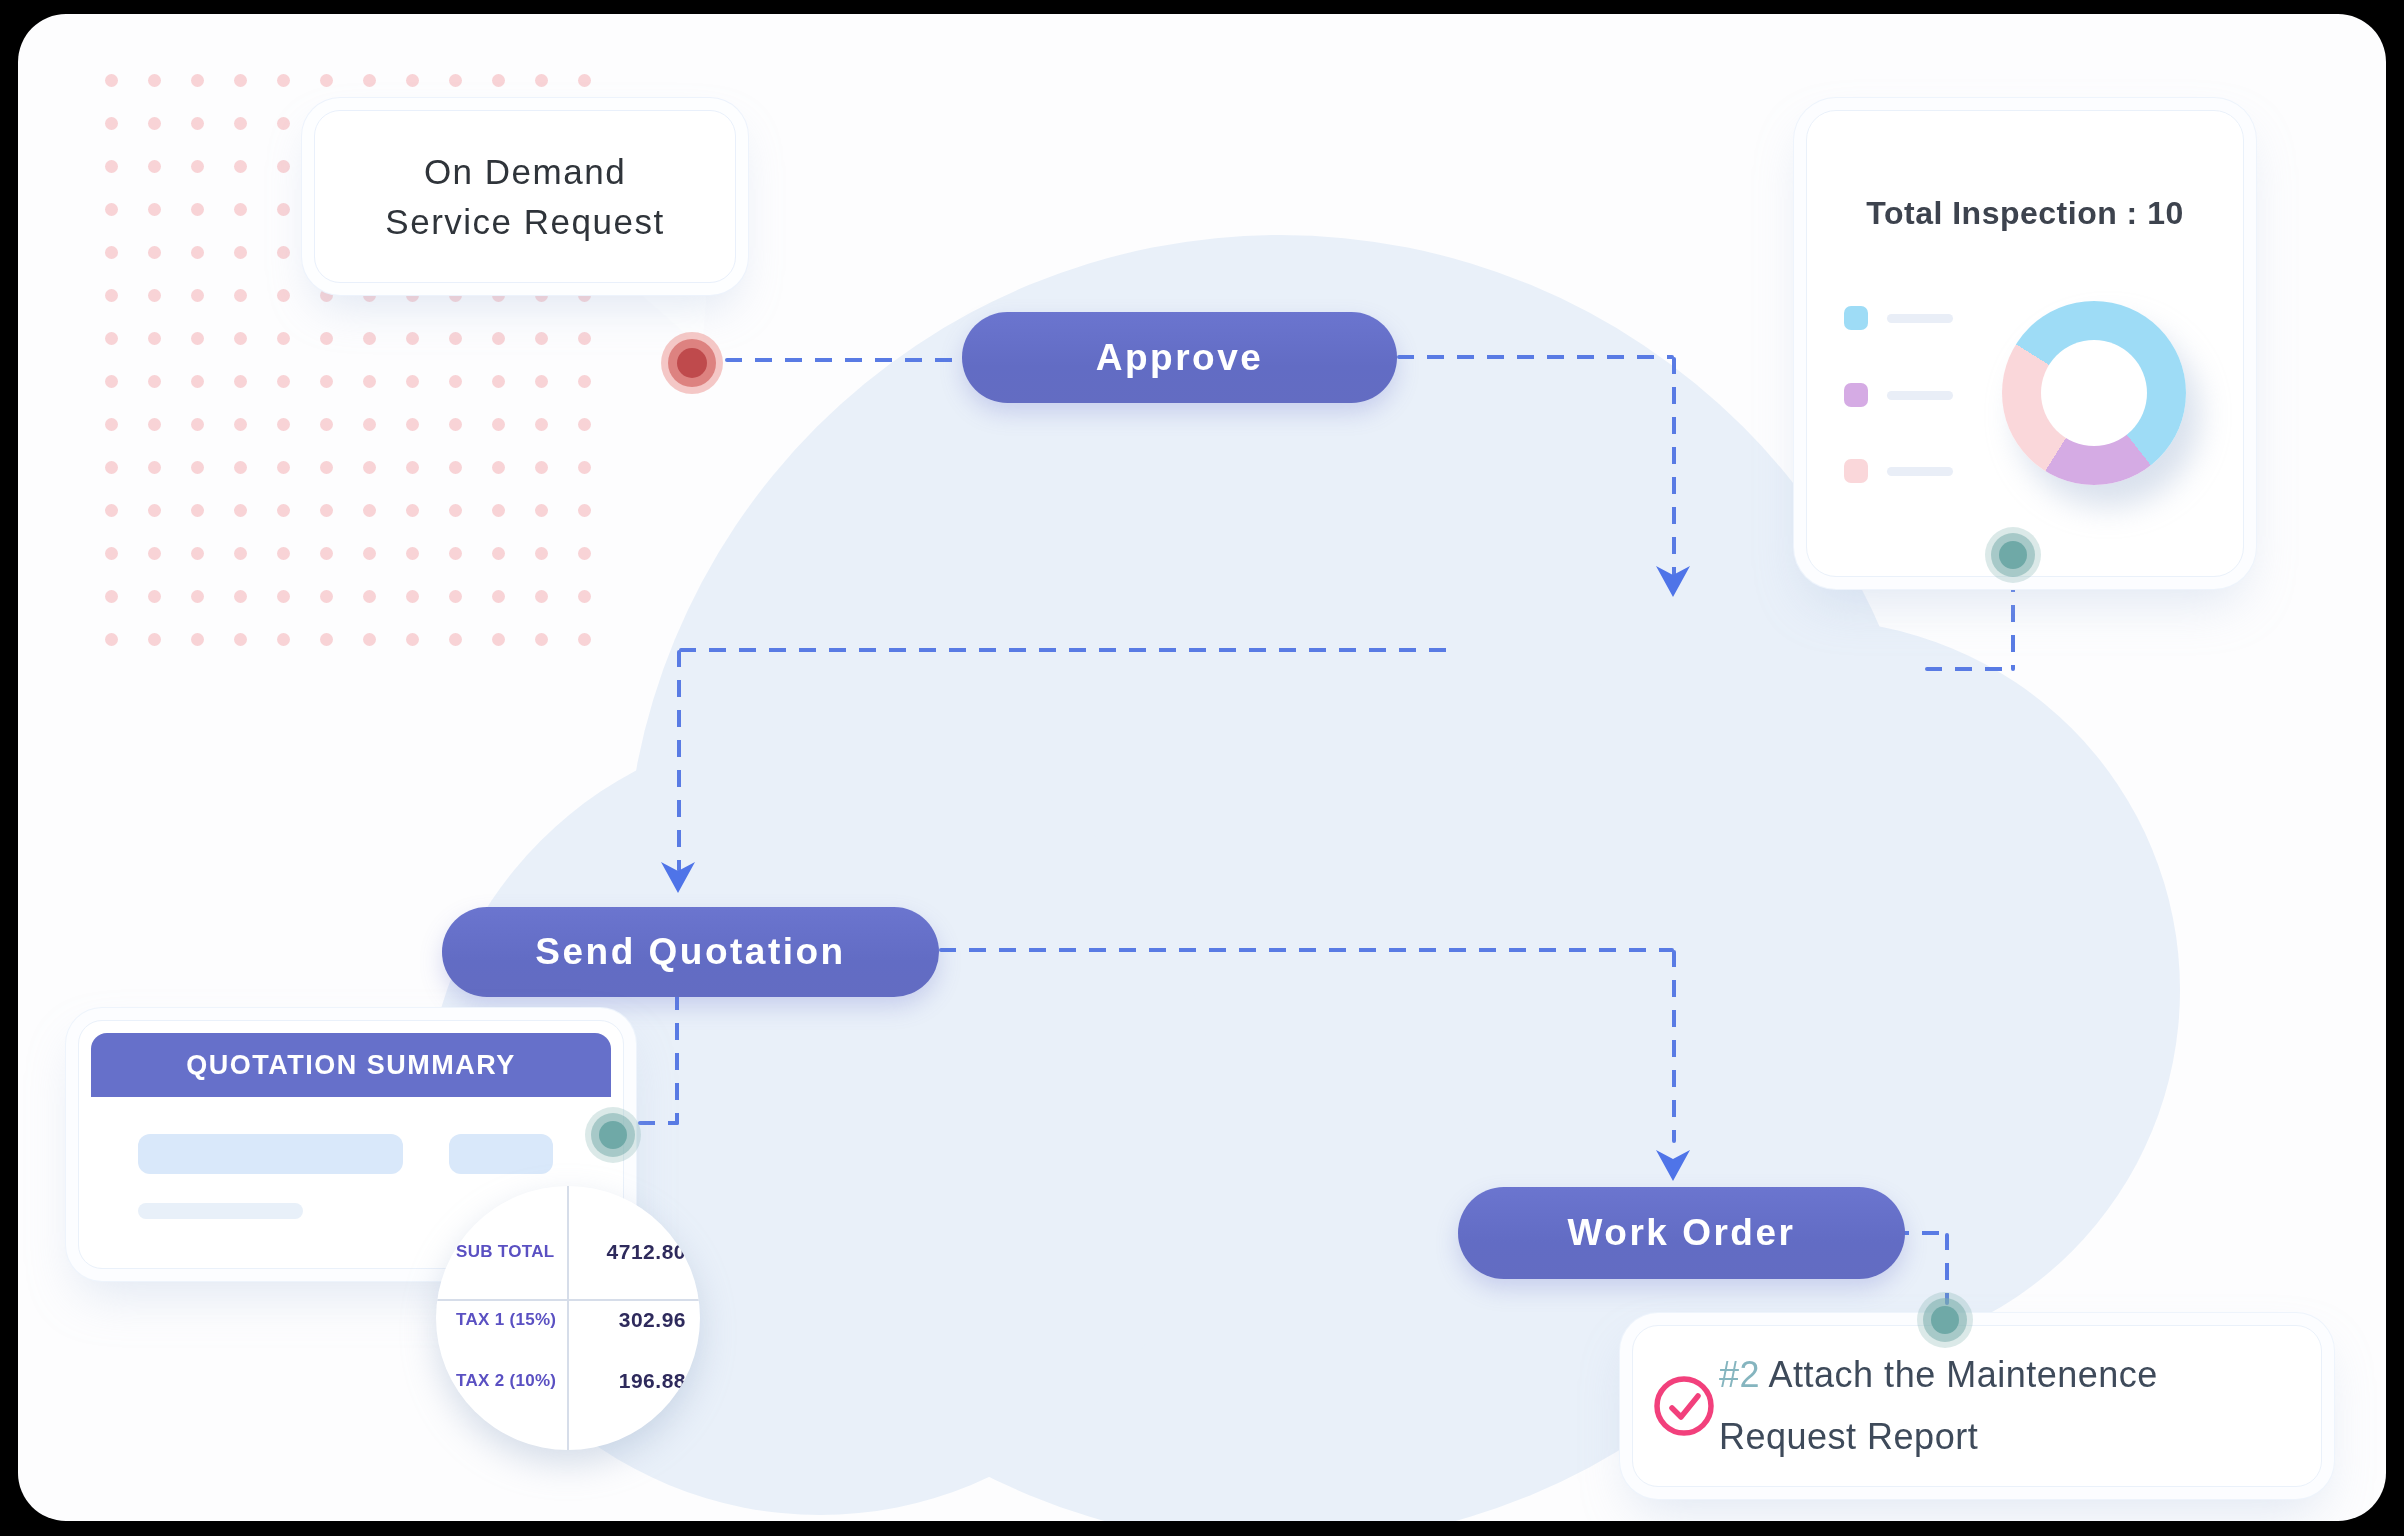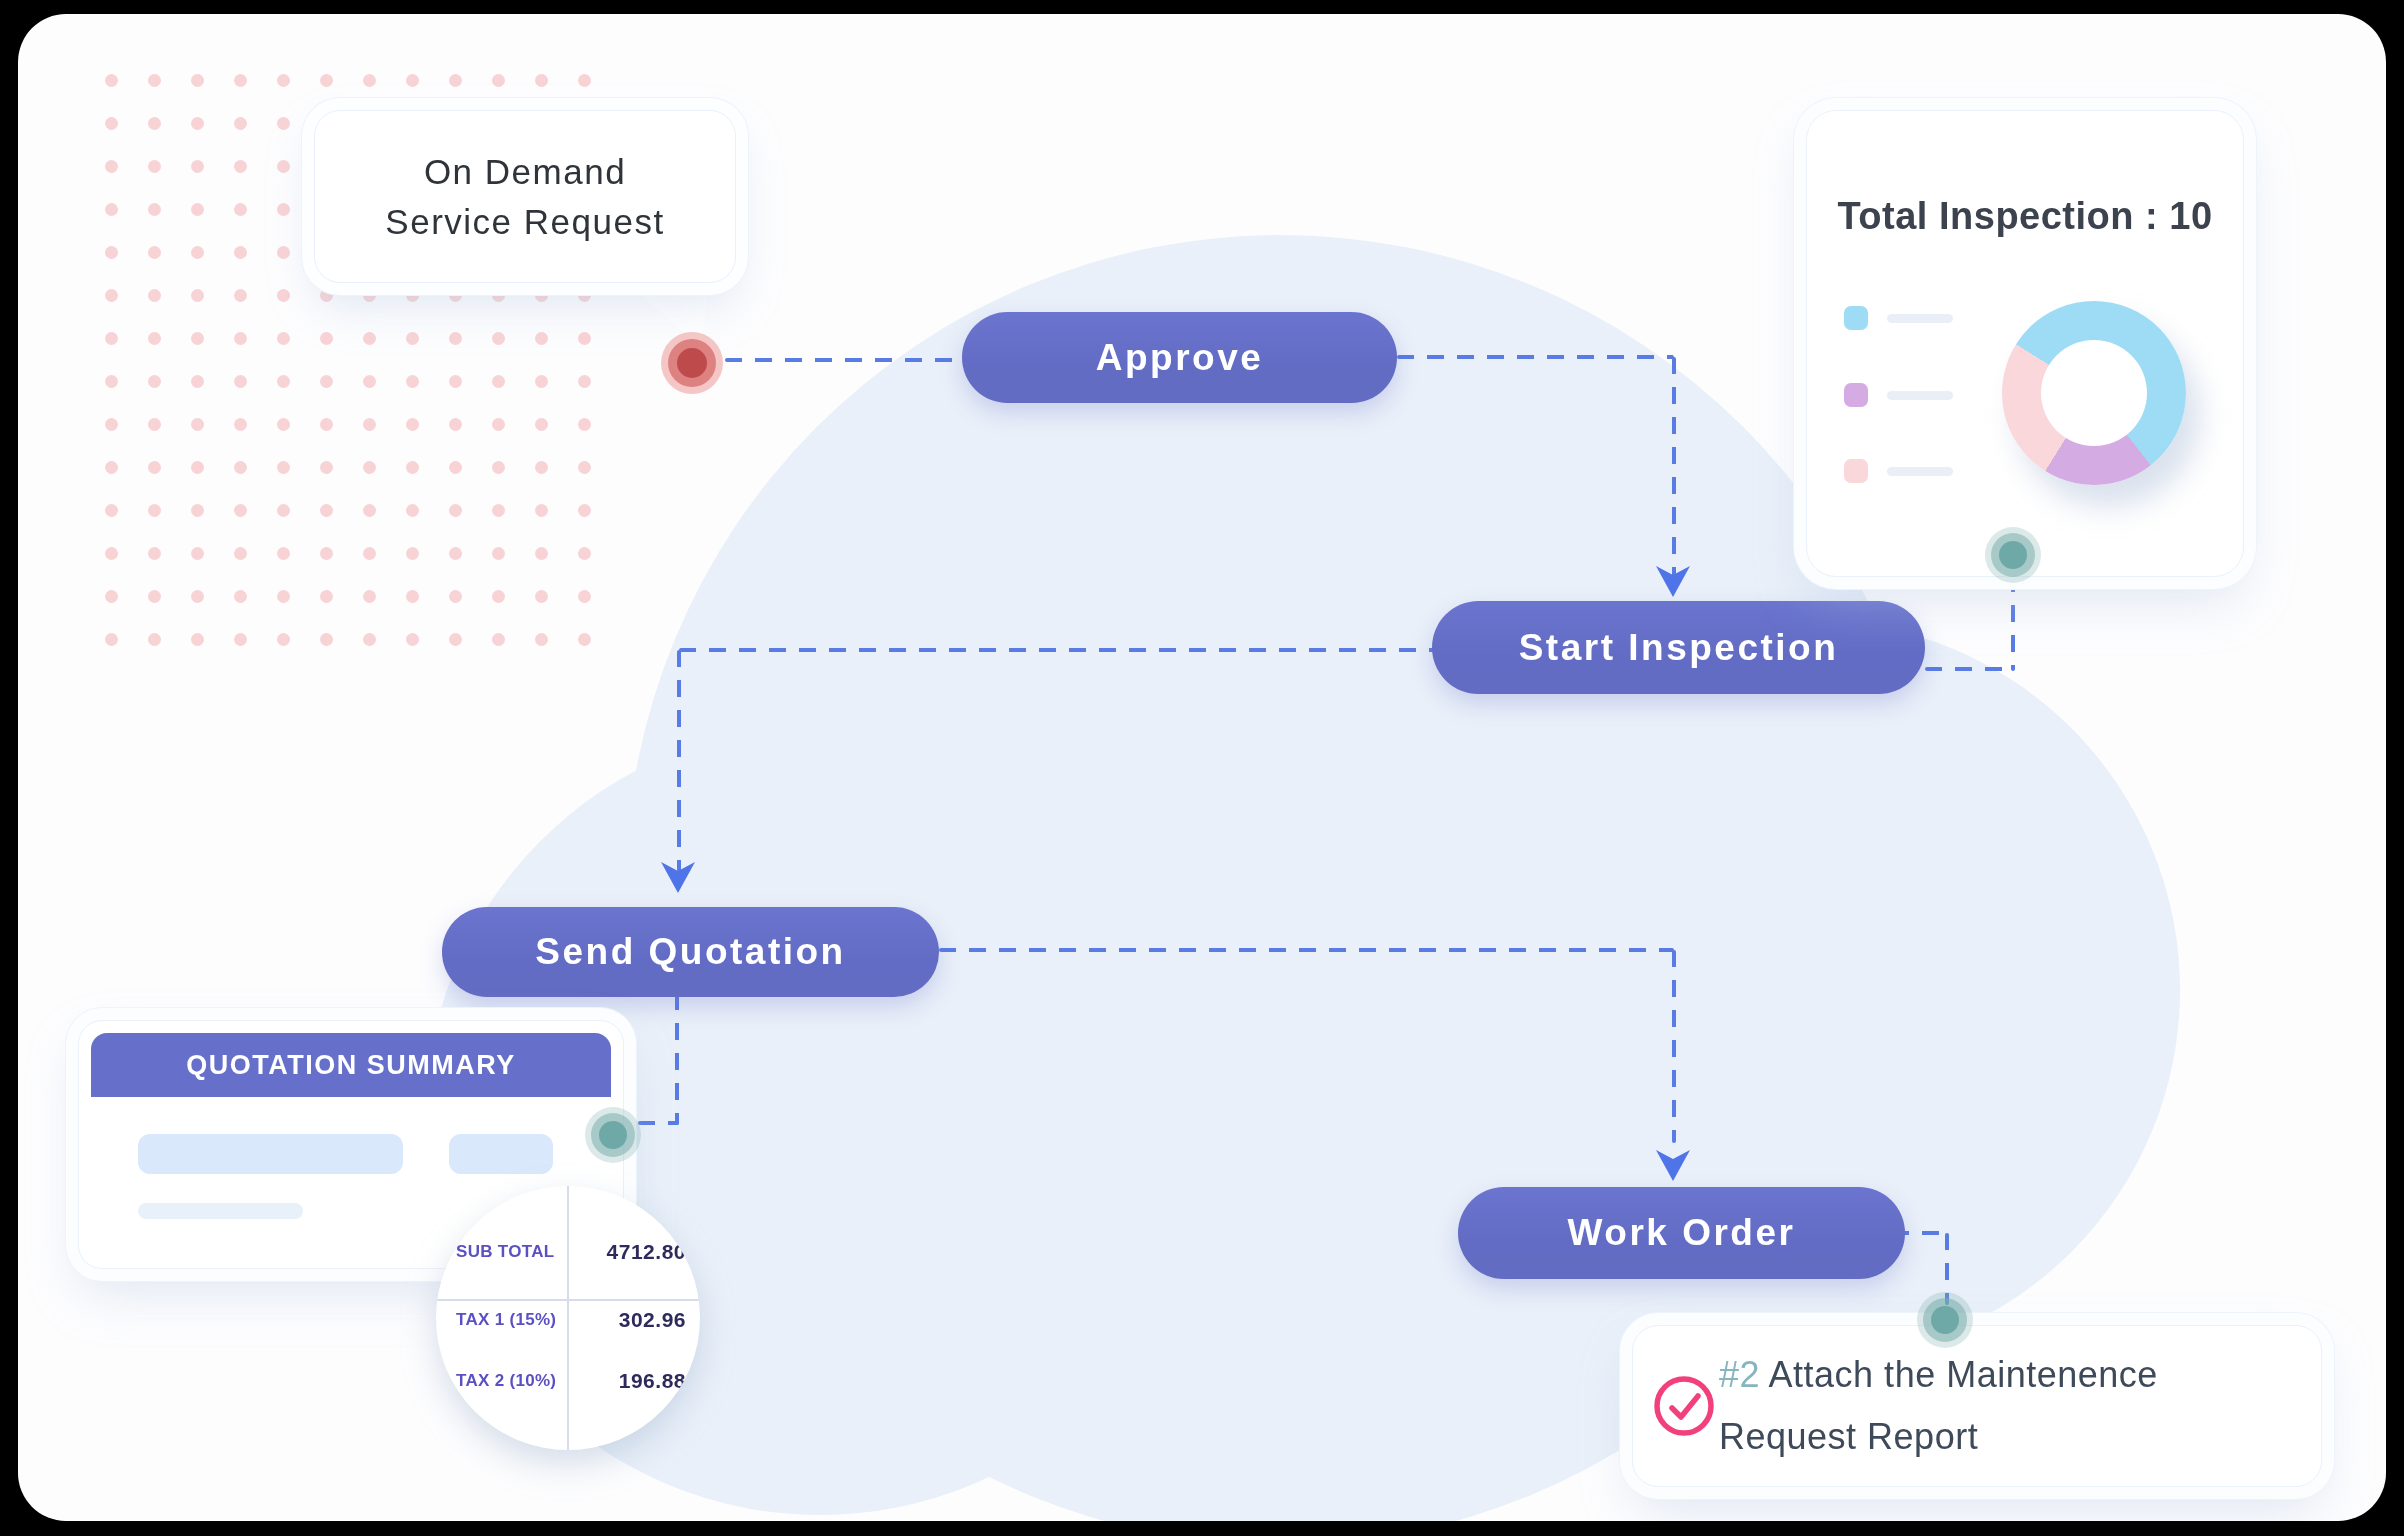--- a/index.html
+++ b/index.html
@@ -47,21 +47,21 @@
   .node.teal{width:56px;height:56px;background:rgba(124,175,173,.28);}
   .node.teal .mid{width:44px;height:44px;background:rgba(124,175,173,.55);}
   .node.teal .core{width:28px;height:28px;background:#6fa9a7;}
 
   
   .card{position:absolute;background:#fff;border:1px solid #eaf1fa;border-radius:26px;
         box-shadow:0 0 0 12px rgba(255,255,255,.8),0 0 0 13px #eef4fc,0 24px 50px rgba(172,192,222,.35);}
 
   
   .insp{left:1788px;top:96px;width:436px;height:465px;border-radius:30px;z-index:4;}
-  .insp .title{position:absolute;left:0;right:0;top:84px;text-align:center;font-size:38px;
+  .insp .title{position:absolute;left:0;right:0;top:84px;text-align:center;font-size:32px;
                font-weight:800;color:#3d434e;letter-spacing:.5px;}
   .lg-sq{position:absolute;width:24px;height:24px;border-radius:7px;}
   .lg-bar{position:absolute;width:66px;height:9px;border-radius:5px;background:#e9eef7;}
   .donut{position:absolute;left:195px;top:190px;width:184px;height:184px;border-radius:50%;
          box-shadow:14px 22px 30px rgba(160,180,210,.4);}
   .donut .hole{position:absolute;left:39px;top:39px;width:106px;height:106px;border-radius:50%;background:#fff;}
 
   
   .quot{left:60px;top:1006px;width:544px;height:247px;border-radius:24px;z-index:4;}
   .quot .inner{position:absolute;left:12px;top:12px;right:12px;bottom:12px;border-radius:16px;
@@ -294,23 +294,20 @@
 
     <div class="dash-v" style="left:657px;top:979px;height:132px;"></div>
     <div class="dash-h" style="left:620px;top:1107px;width:41px;"></div>
 
     <div class="dash-h" style="left:1874px;top:1217px;width:55px;"></div>
     <div class="dash-v" style="left:1927px;top:1219px;height:72px;"></div>
 
     <div class="pill" style="left:944px;top:298px;width:435px;height:91px;">
       <span>Approve</span>
     </div>
-    <div class="pill" style="left:1414px;top:587px;width:493px;height:93px;">
-      <span>Start Inspection</span>
-    </div>
     <div class="pill" style="left:1440px;top:1173px;width:447px;height:92px;">
       <span>Work Order</span>
     </div>
     <div class="pill" style="left:424px;top:893px;width:497px;height:90px;">
       <span>Send Quotation</span>
     </div>
 
     <svg class="tail" width="110" height="86" viewBox="0 0 110 86">
       <path d="M10 2 L102 2 L96 78 Q70 52 10 2 Z" fill="#ffffff"></path>
     </svg>

